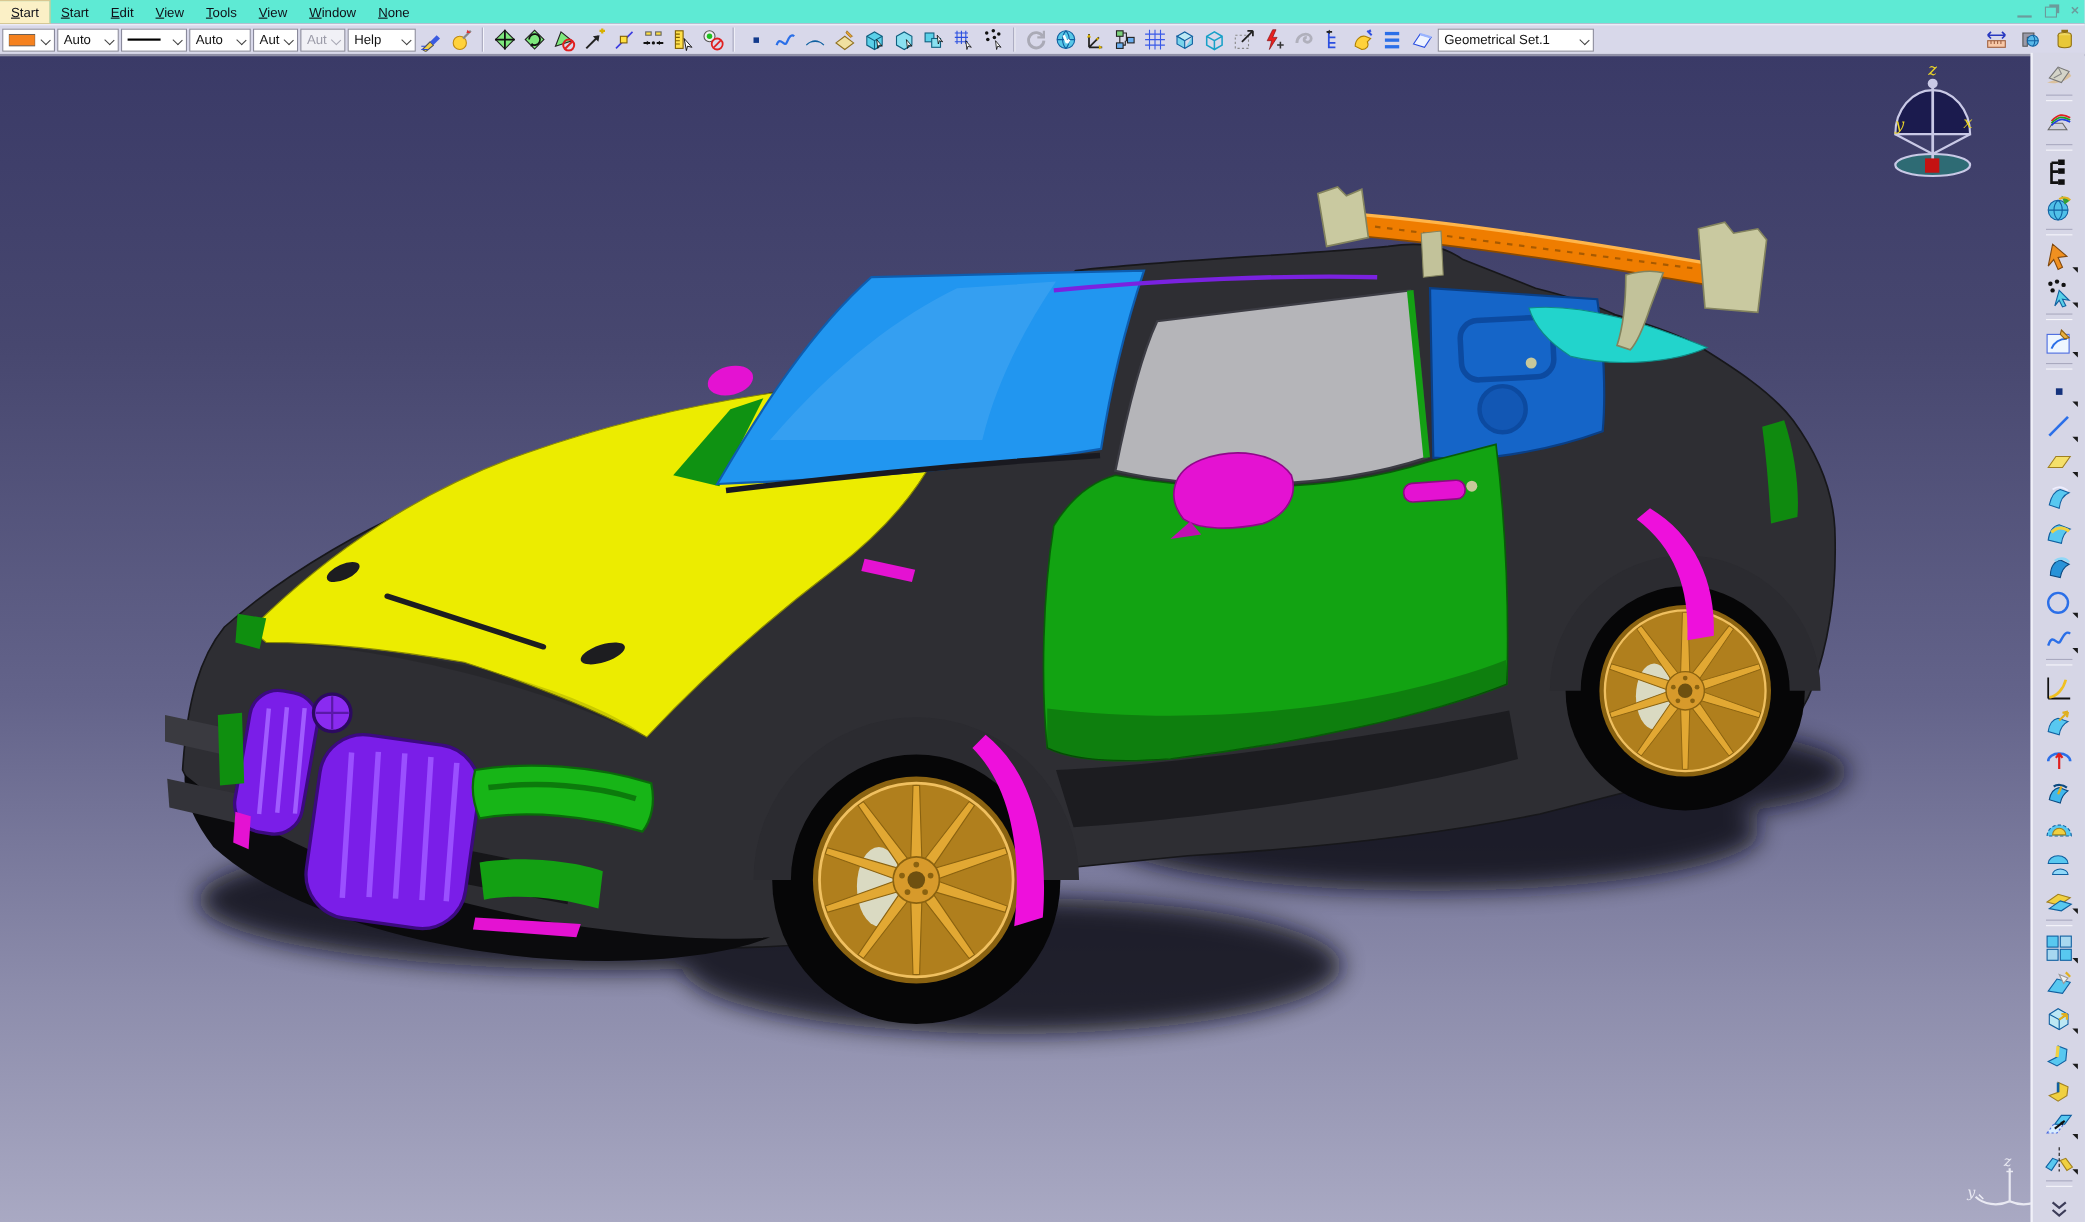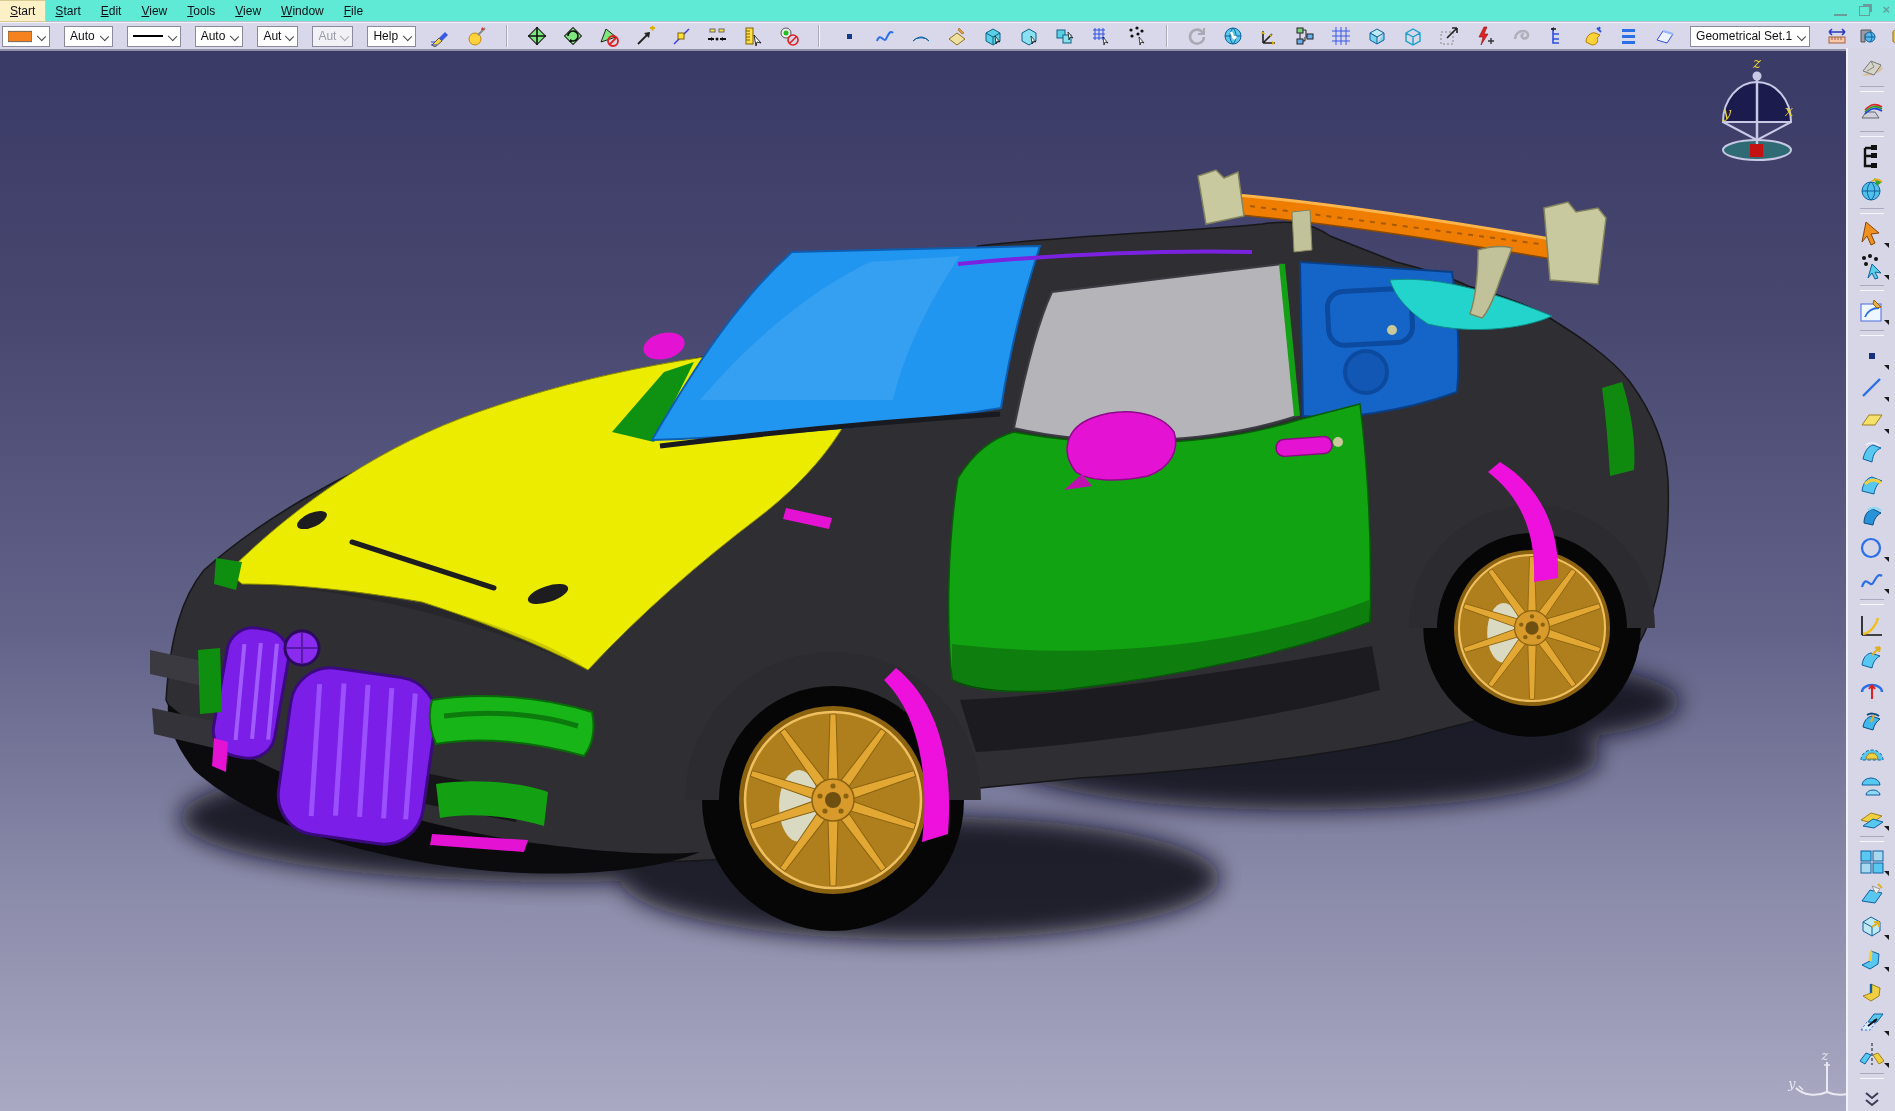--- a/index.html
+++ b/index.html
@@ -11,21 +11,21 @@
   .menu-item::first-letter{text-decoration:underline;}
   .menu-item.active{background:#fbf0c6;outline:1px solid #d9c891;}
   .win-controls{position:absolute;right:5px;top:3px;display:flex;gap:12px;align-items:center;}
   .win-btn{width:13px;height:11px;position:relative;opacity:.65;}
   .wc-min{border-bottom:2px solid #72727e;}
   .wc-restore{border:1.5px solid #72727e;width:9px;height:8px;margin-top:2px;box-shadow:3px -3px 0 -1px #72727e;}
   .wc-close{color:#72727e;font-size:13px;line-height:11px;font-weight:bold;width:auto;height:auto;}
   
   .toolbar{position:absolute;top:22px;left:0;right:0;height:26px;background:#d8d8ea;
     border-top:1px solid #f2f2fa;border-bottom:2px solid #8f8fa6;display:flex;align-items:center;
-    padding:0 2px;gap:14px;z-index:30;}
+    padding:0 2px;gap:2px;z-index:30;}
   .combo{height:19px;background:#fff;border:1px solid #8a8a9c;display:flex;align-items:center;
     font-size:12px;color:#111;position:relative;padding:0 17px 0 5px;white-space:nowrap;}
   .combo .arr{position:absolute;right:4px;top:6px;width:6px;height:6px;border-right:1.6px solid #444;
     border-bottom:1.6px solid #444;transform:rotate(45deg) scale(1,.9);}
   .combo.disabled{color:#9b9ba8;background:#f1f1f6;}
   .combo.disabled .arr{border-color:#a8a8b4;}
   .lineglyph{display:inline-block;width:30px;height:2px;background:#000;}
   .tb-icon{width:25px;height:24px;display:flex;align-items:center;justify-content:center;
     background:transparent;border:none;padding:0;margin:0;}
   .tb-sep{width:0;height:22px;border-left:1px solid #a9a9bf;border-right:1px solid #f4f4fb;margin:0 4px;}
@@ -49,21 +49,21 @@
 <body>
 
 <div class="menubar">
   <span class="menu-item active">Start</span>
   <span class="menu-item">Start</span>
   <span class="menu-item">Edit</span>
   <span class="menu-item">View</span>
   <span class="menu-item">Tools</span>
   <span class="menu-item">View</span>
   <span class="menu-item">Window</span>
-  <span class="menu-item">File</span>
+  <span class="menu-item">None</span>
   <span class="win-controls">
     <span class="win-btn wc-min"></span>
     <span class="win-btn wc-restore"></span>
     <span class="win-btn wc-close">×</span>
   </span>
 </div>
 
 <div class="toolbar">
   <span class="combo" style="width:24px">
     <svg width="30" height="13" viewBox="0 0 30 13">

